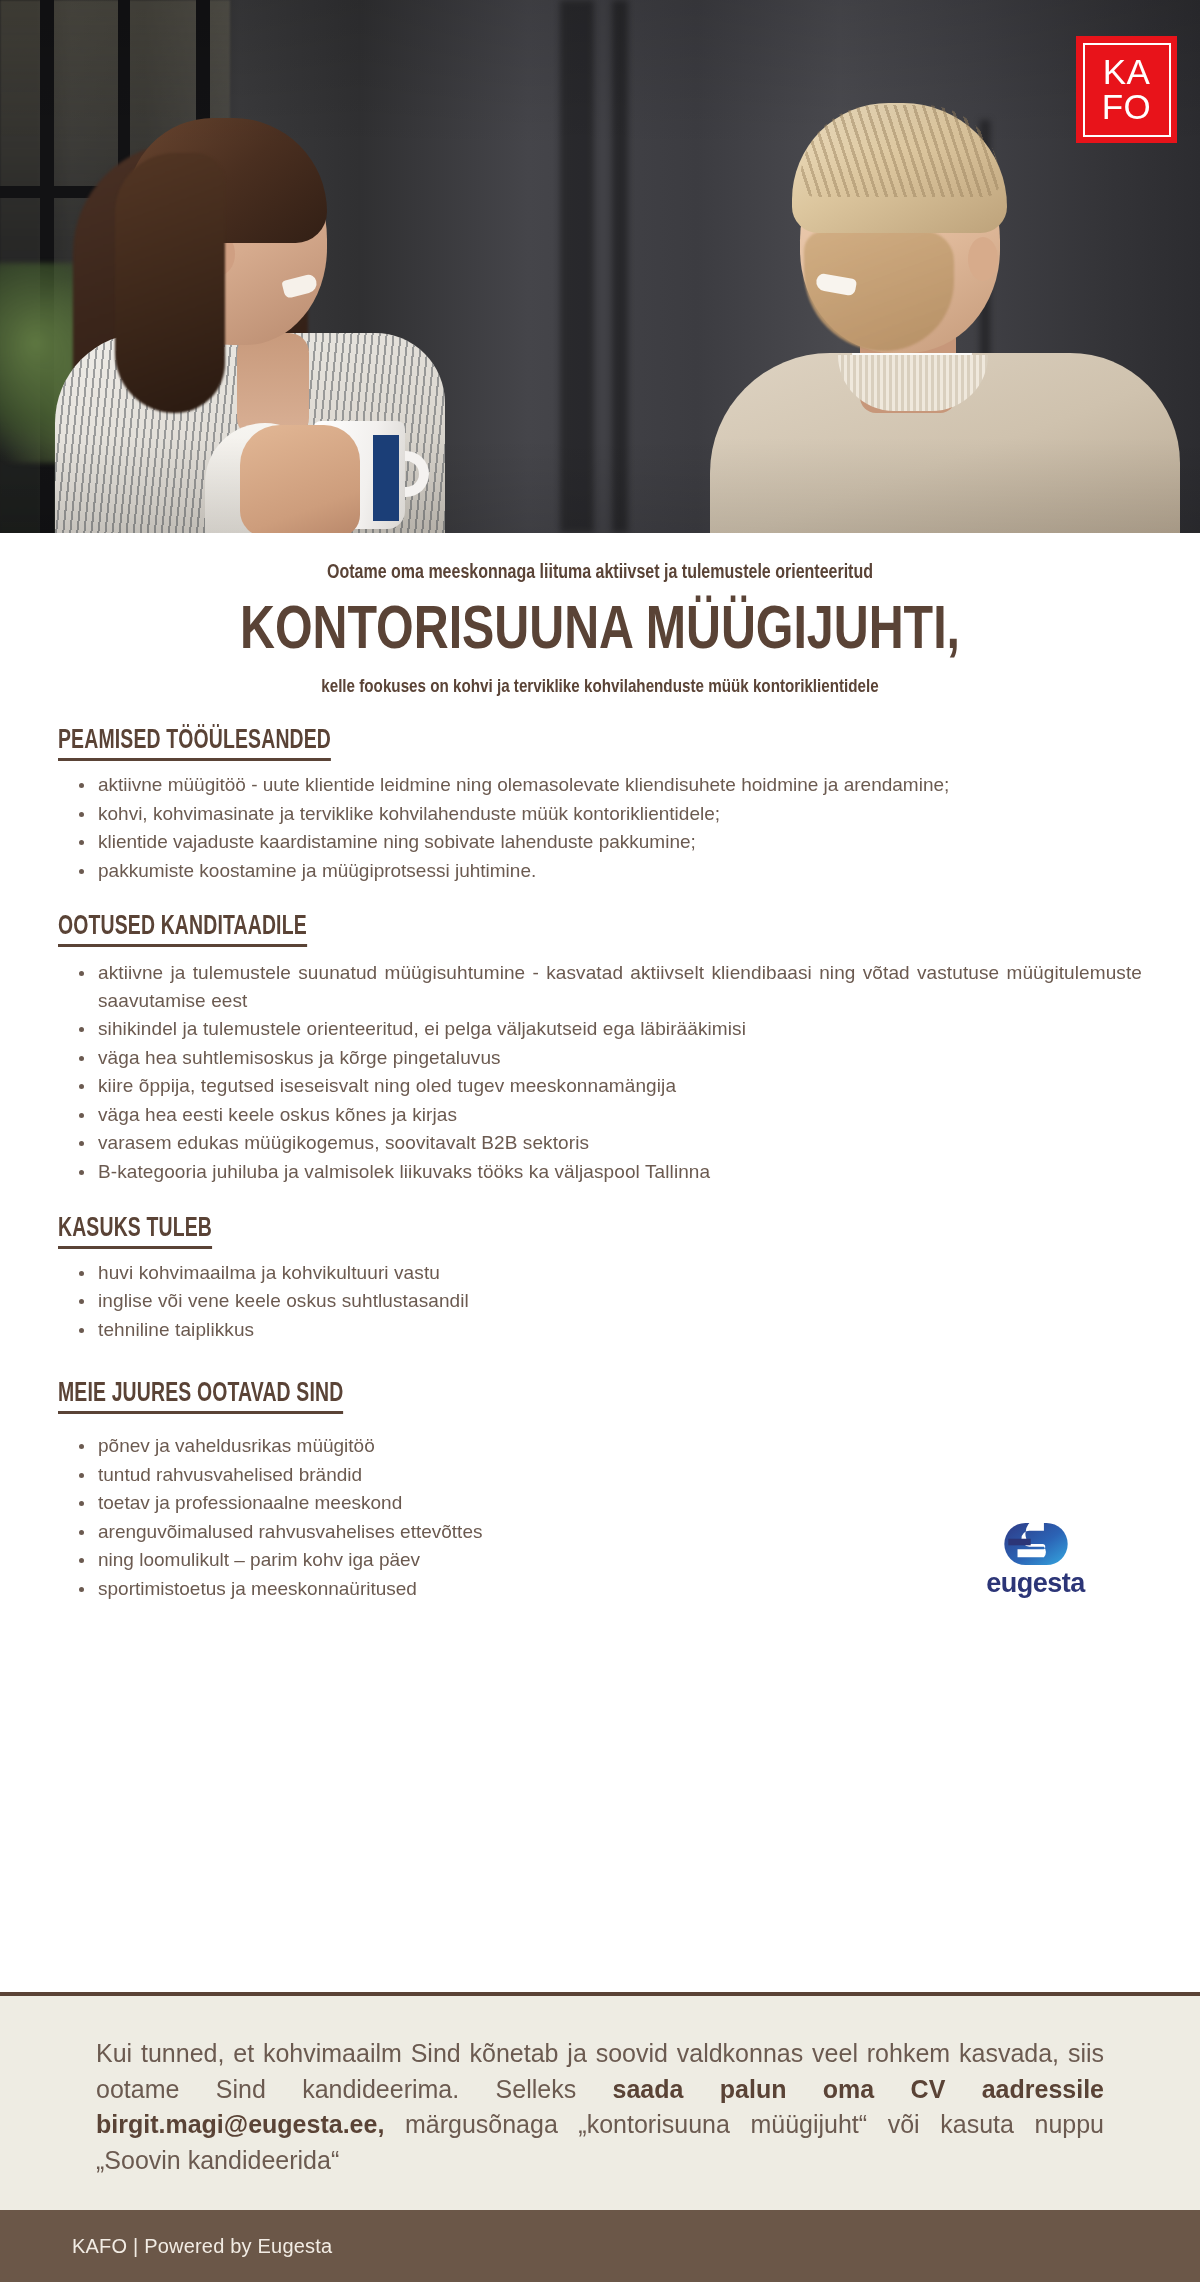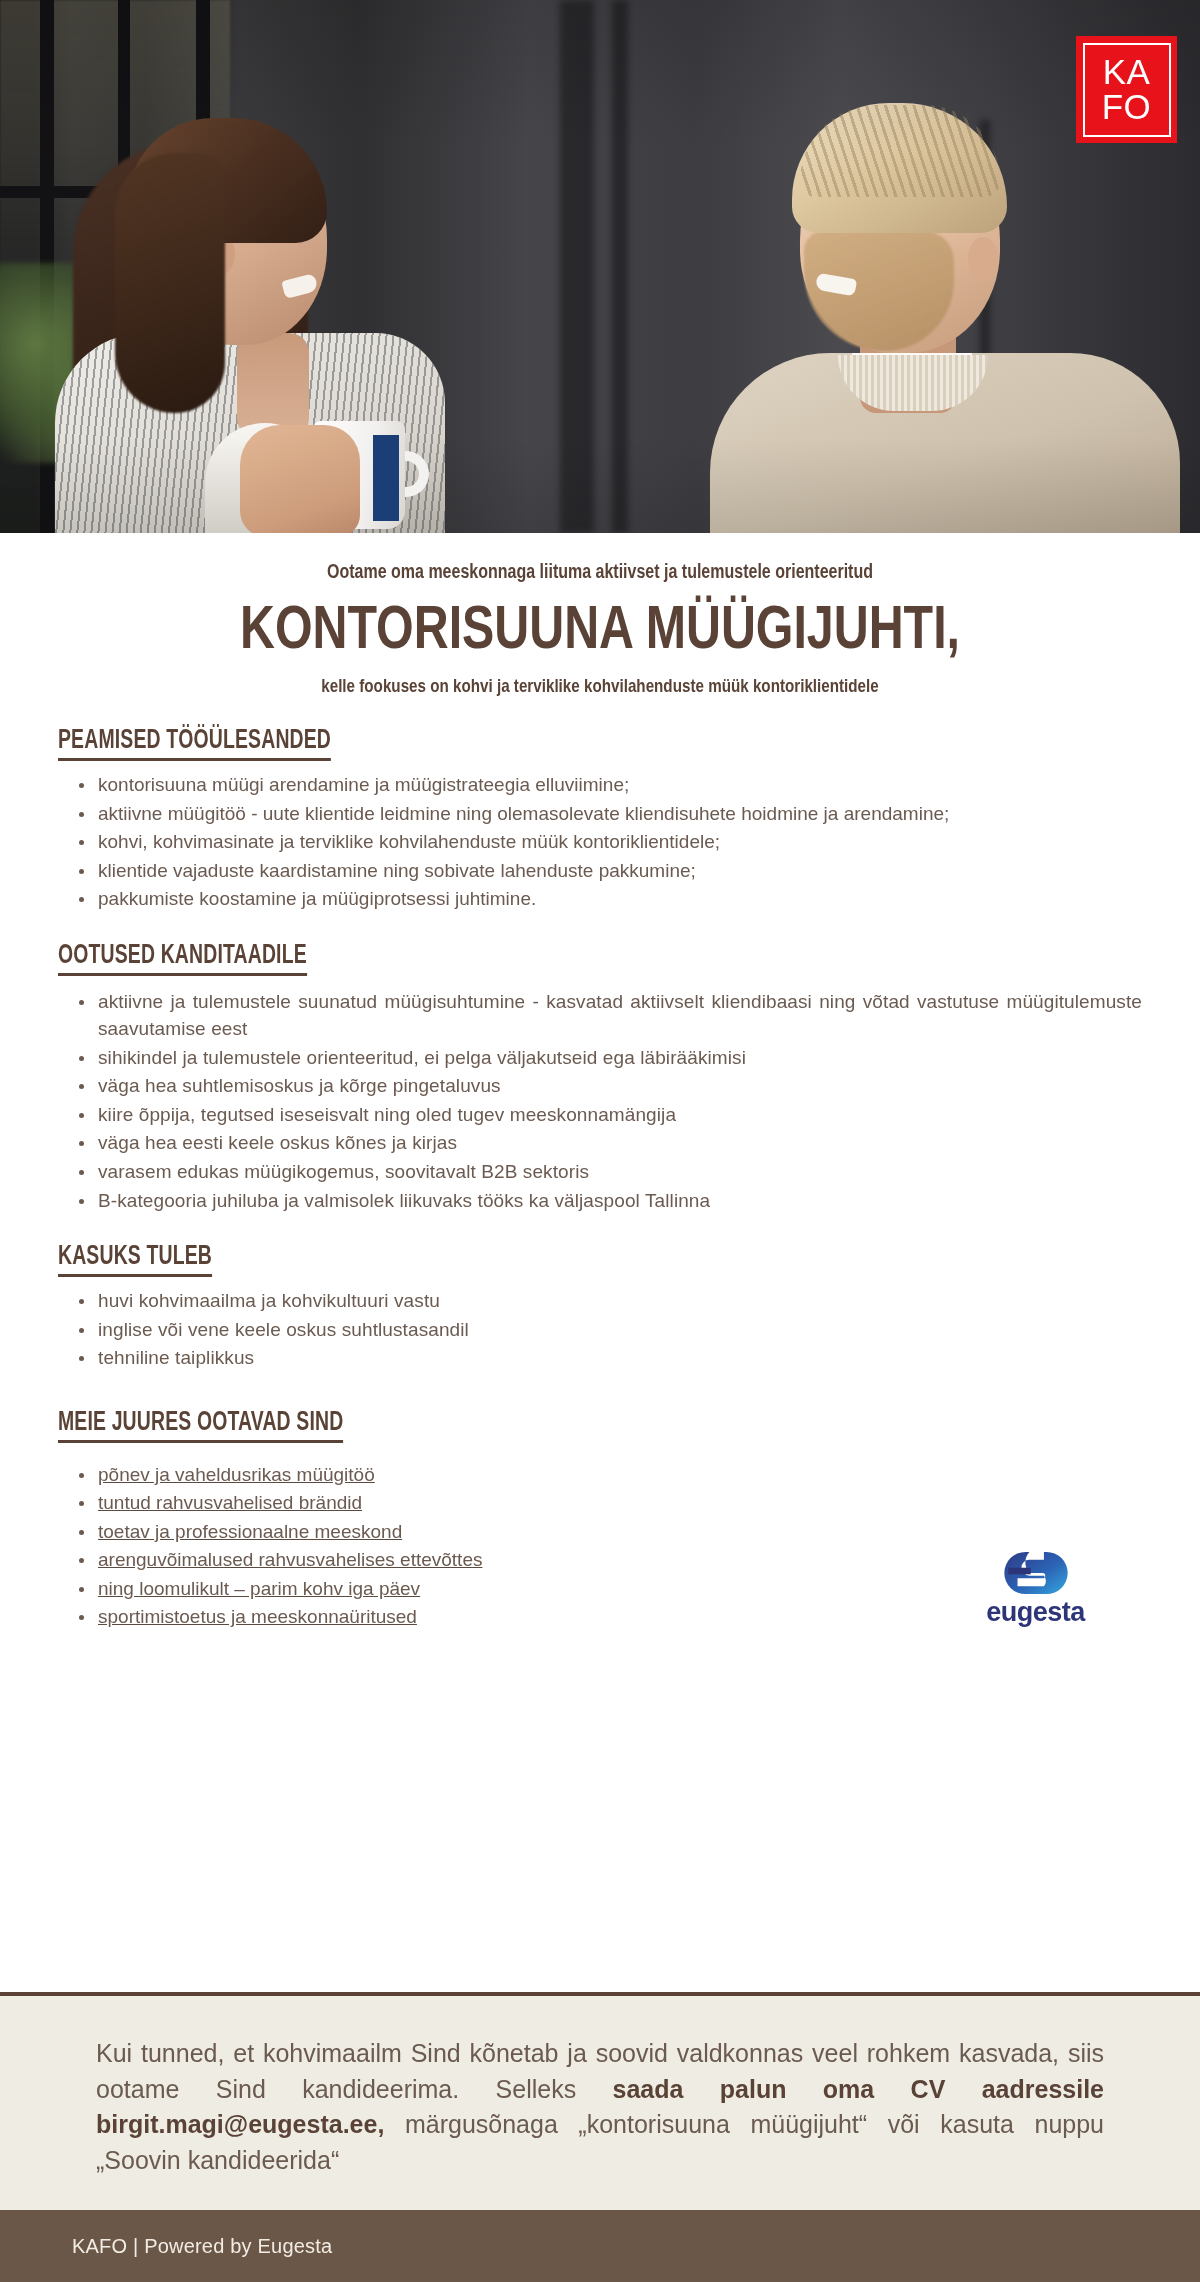--- a/index.html
+++ b/index.html
@@ -376,21 +376,21 @@
   .sec-expect { margin-top: 26px; }
   .sec-expect ul { margin-top: 12px; }
   .sec-expect li { margin-bottom: 5px; }
   .sec-bonus { margin-top: 26px; }
   .sec-bonus ul { margin-top: 10px; }
   .sec-bonus li { margin-bottom: 5px; }
   .sec-offer { margin-top: 34px; }
   .sec-offer ul { margin-top: 14px; }
 
   .offer-row { display: flex; align-items: flex-end; justify-content: space-between; }
-  .offer-list { flex: 1 1 auto; text-decoration: underline; }
+  .offer-list { flex: 1 1 auto; }
 
   
   .eugesta {
     flex: 0 0 auto;
     width: 185px;
     margin: 0 14px 6px 0;
     text-align: center;
   }
   .eugesta-mark { width: 66px; height: 48px; margin: 0 auto 2px auto; display: block; }
   .eugesta-word {
@@ -503,21 +503,20 @@
       <div class="subhead">kelle fookuses on kohvi ja terviklike kohvilahenduste müük kontoriklientidele</div>
     </div>
 
     <div class="body-wrap">
 
       <div class="sec sec-tasks">
         <div class="sec-head-wrap">
           <span class="sec-head">PEAMISED TÖÖÜLESANDED</span>
         </div>
         <ul class="bullets">
-          <li>kontorisuuna müügi arendamine ja müügistrateegia elluviimine;</li>
           <li>aktiivne müügitöö - uute klientide leidmine ning olemasolevate kliendisuhete hoidmine ja arendamine;</li>
           <li>kohvi, kohvimasinate ja terviklike kohvilahenduste müük kontoriklientidele;</li>
           <li>klientide vajaduste kaardistamine ning sobivate lahenduste pakkumine;</li>
           <li>pakkumiste koostamine ja müügiprotsessi juhtimine.</li>
         </ul>
       </div>
 
       <div class="sec sec-expect">
         <div class="sec-head-wrap">
           <span class="sec-head">OOTUSED KANDITAADILE</span>

